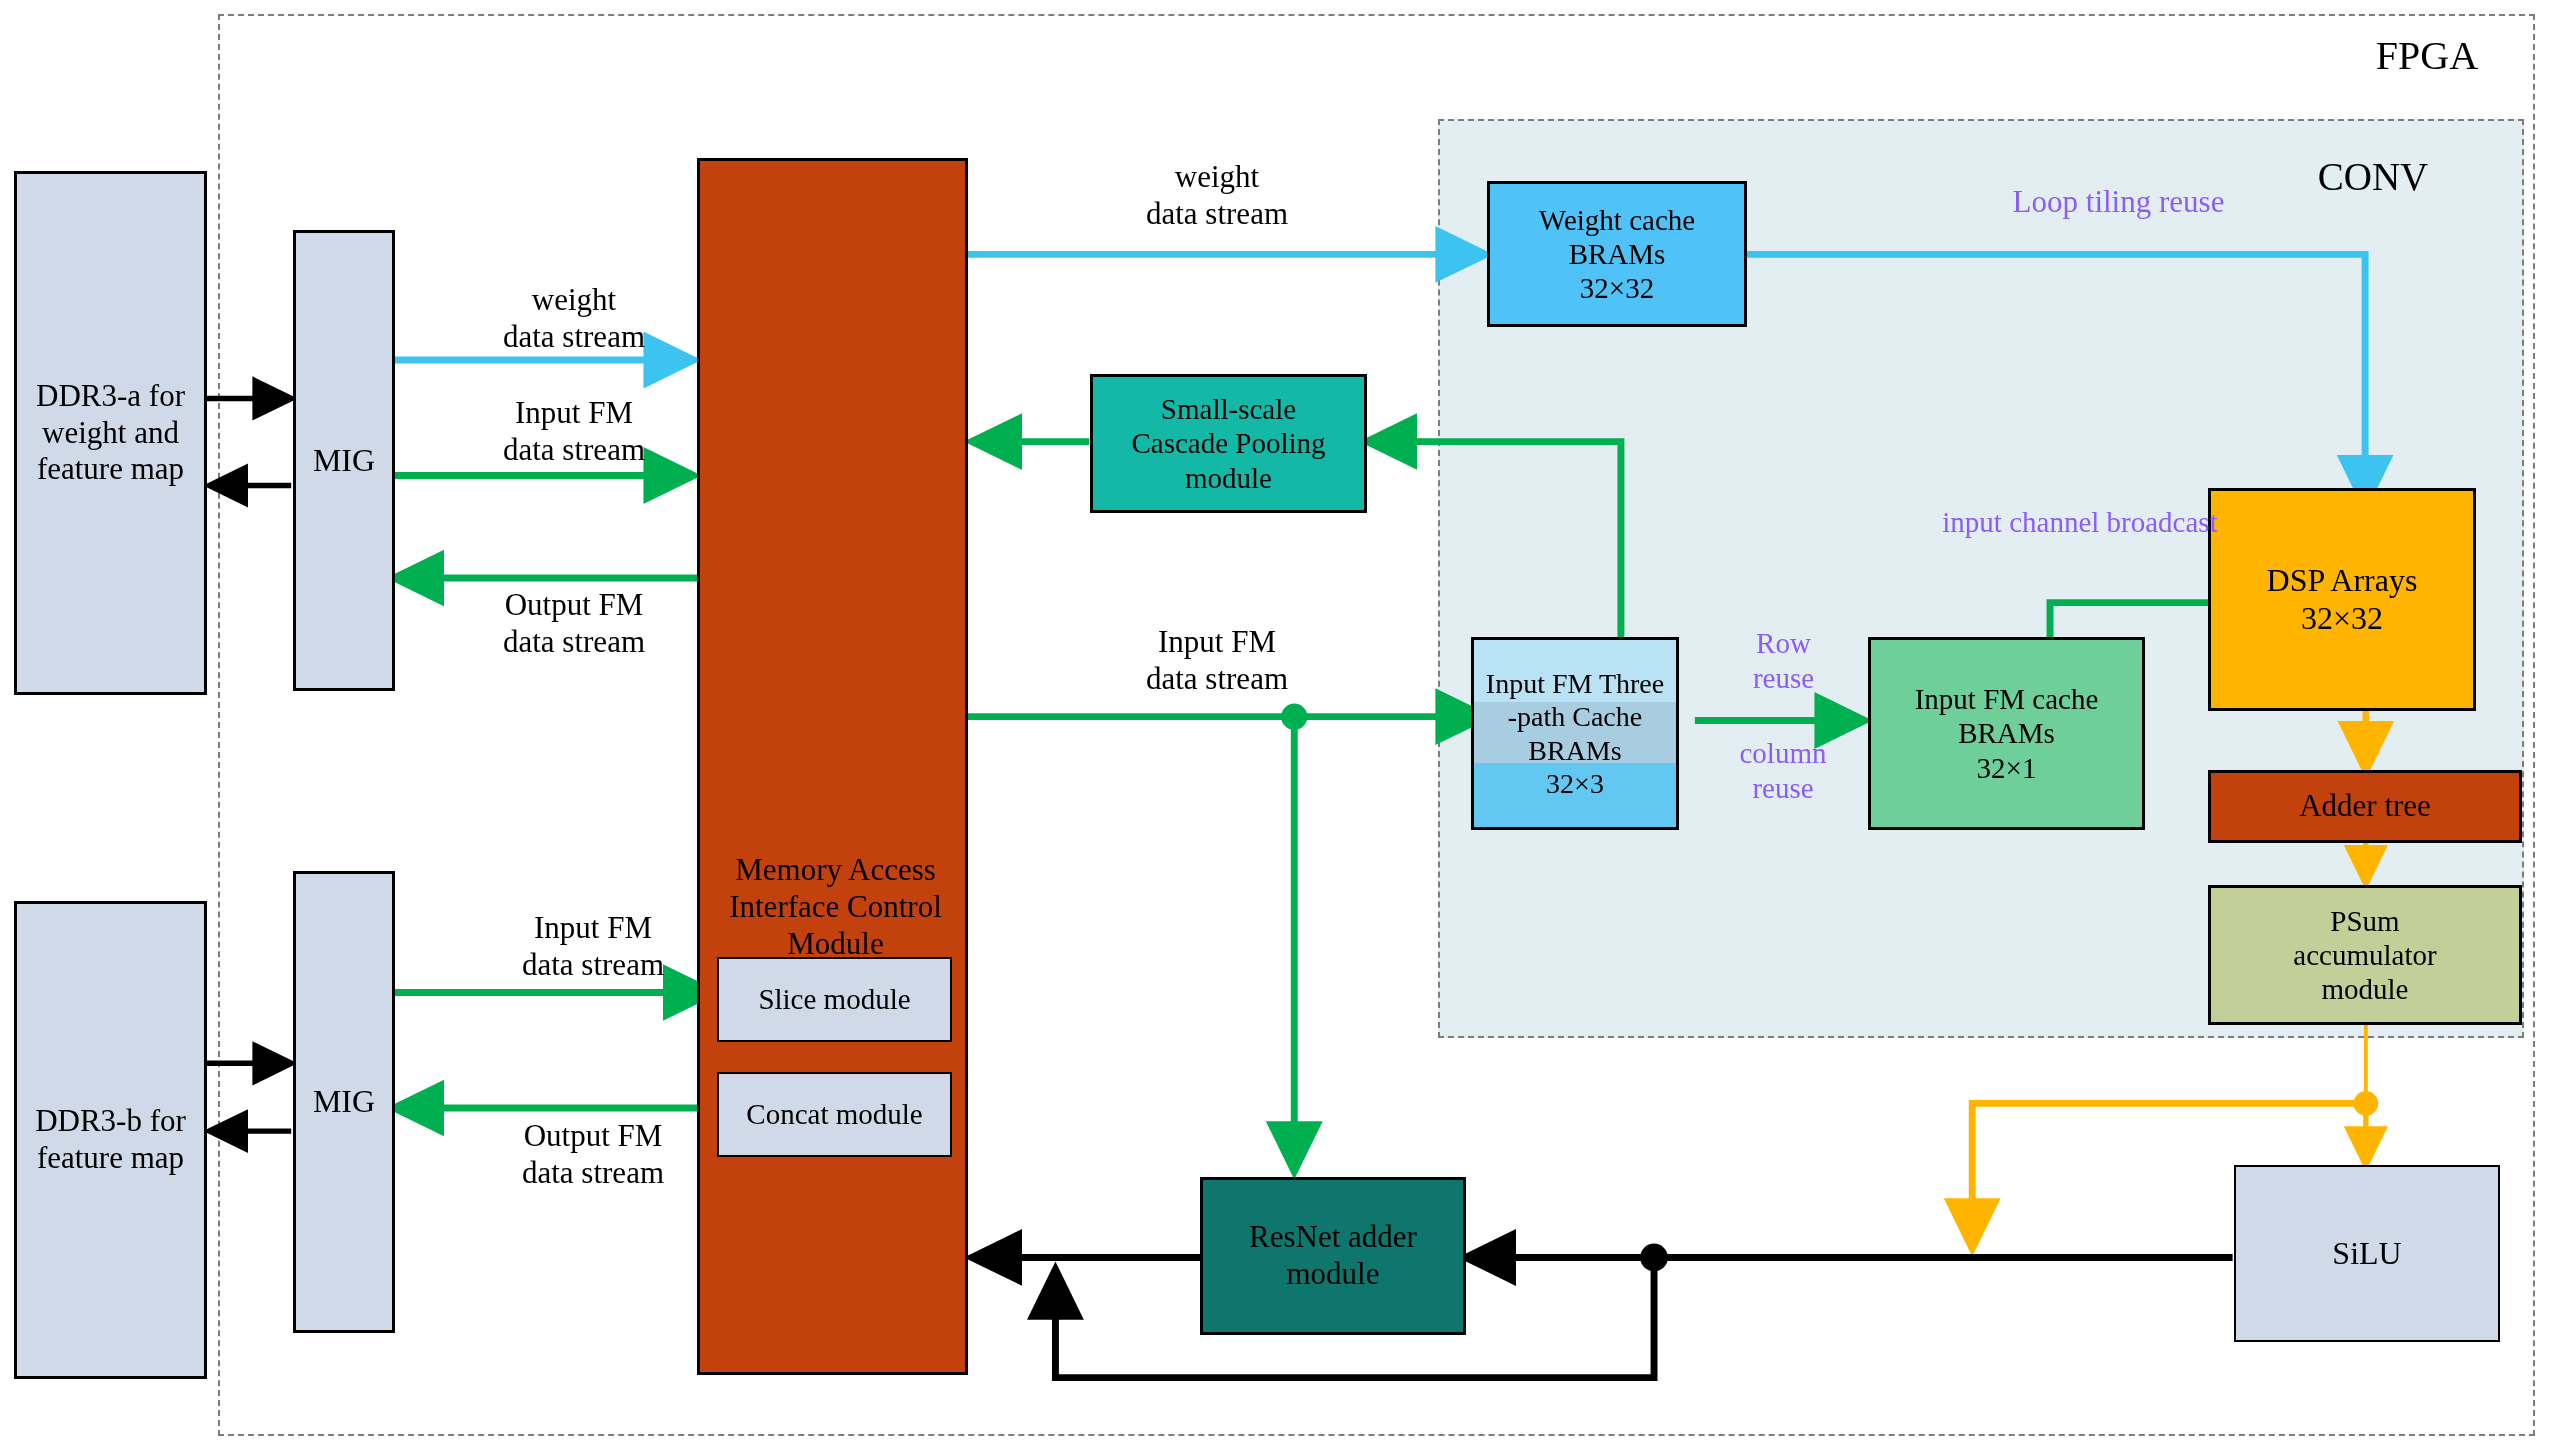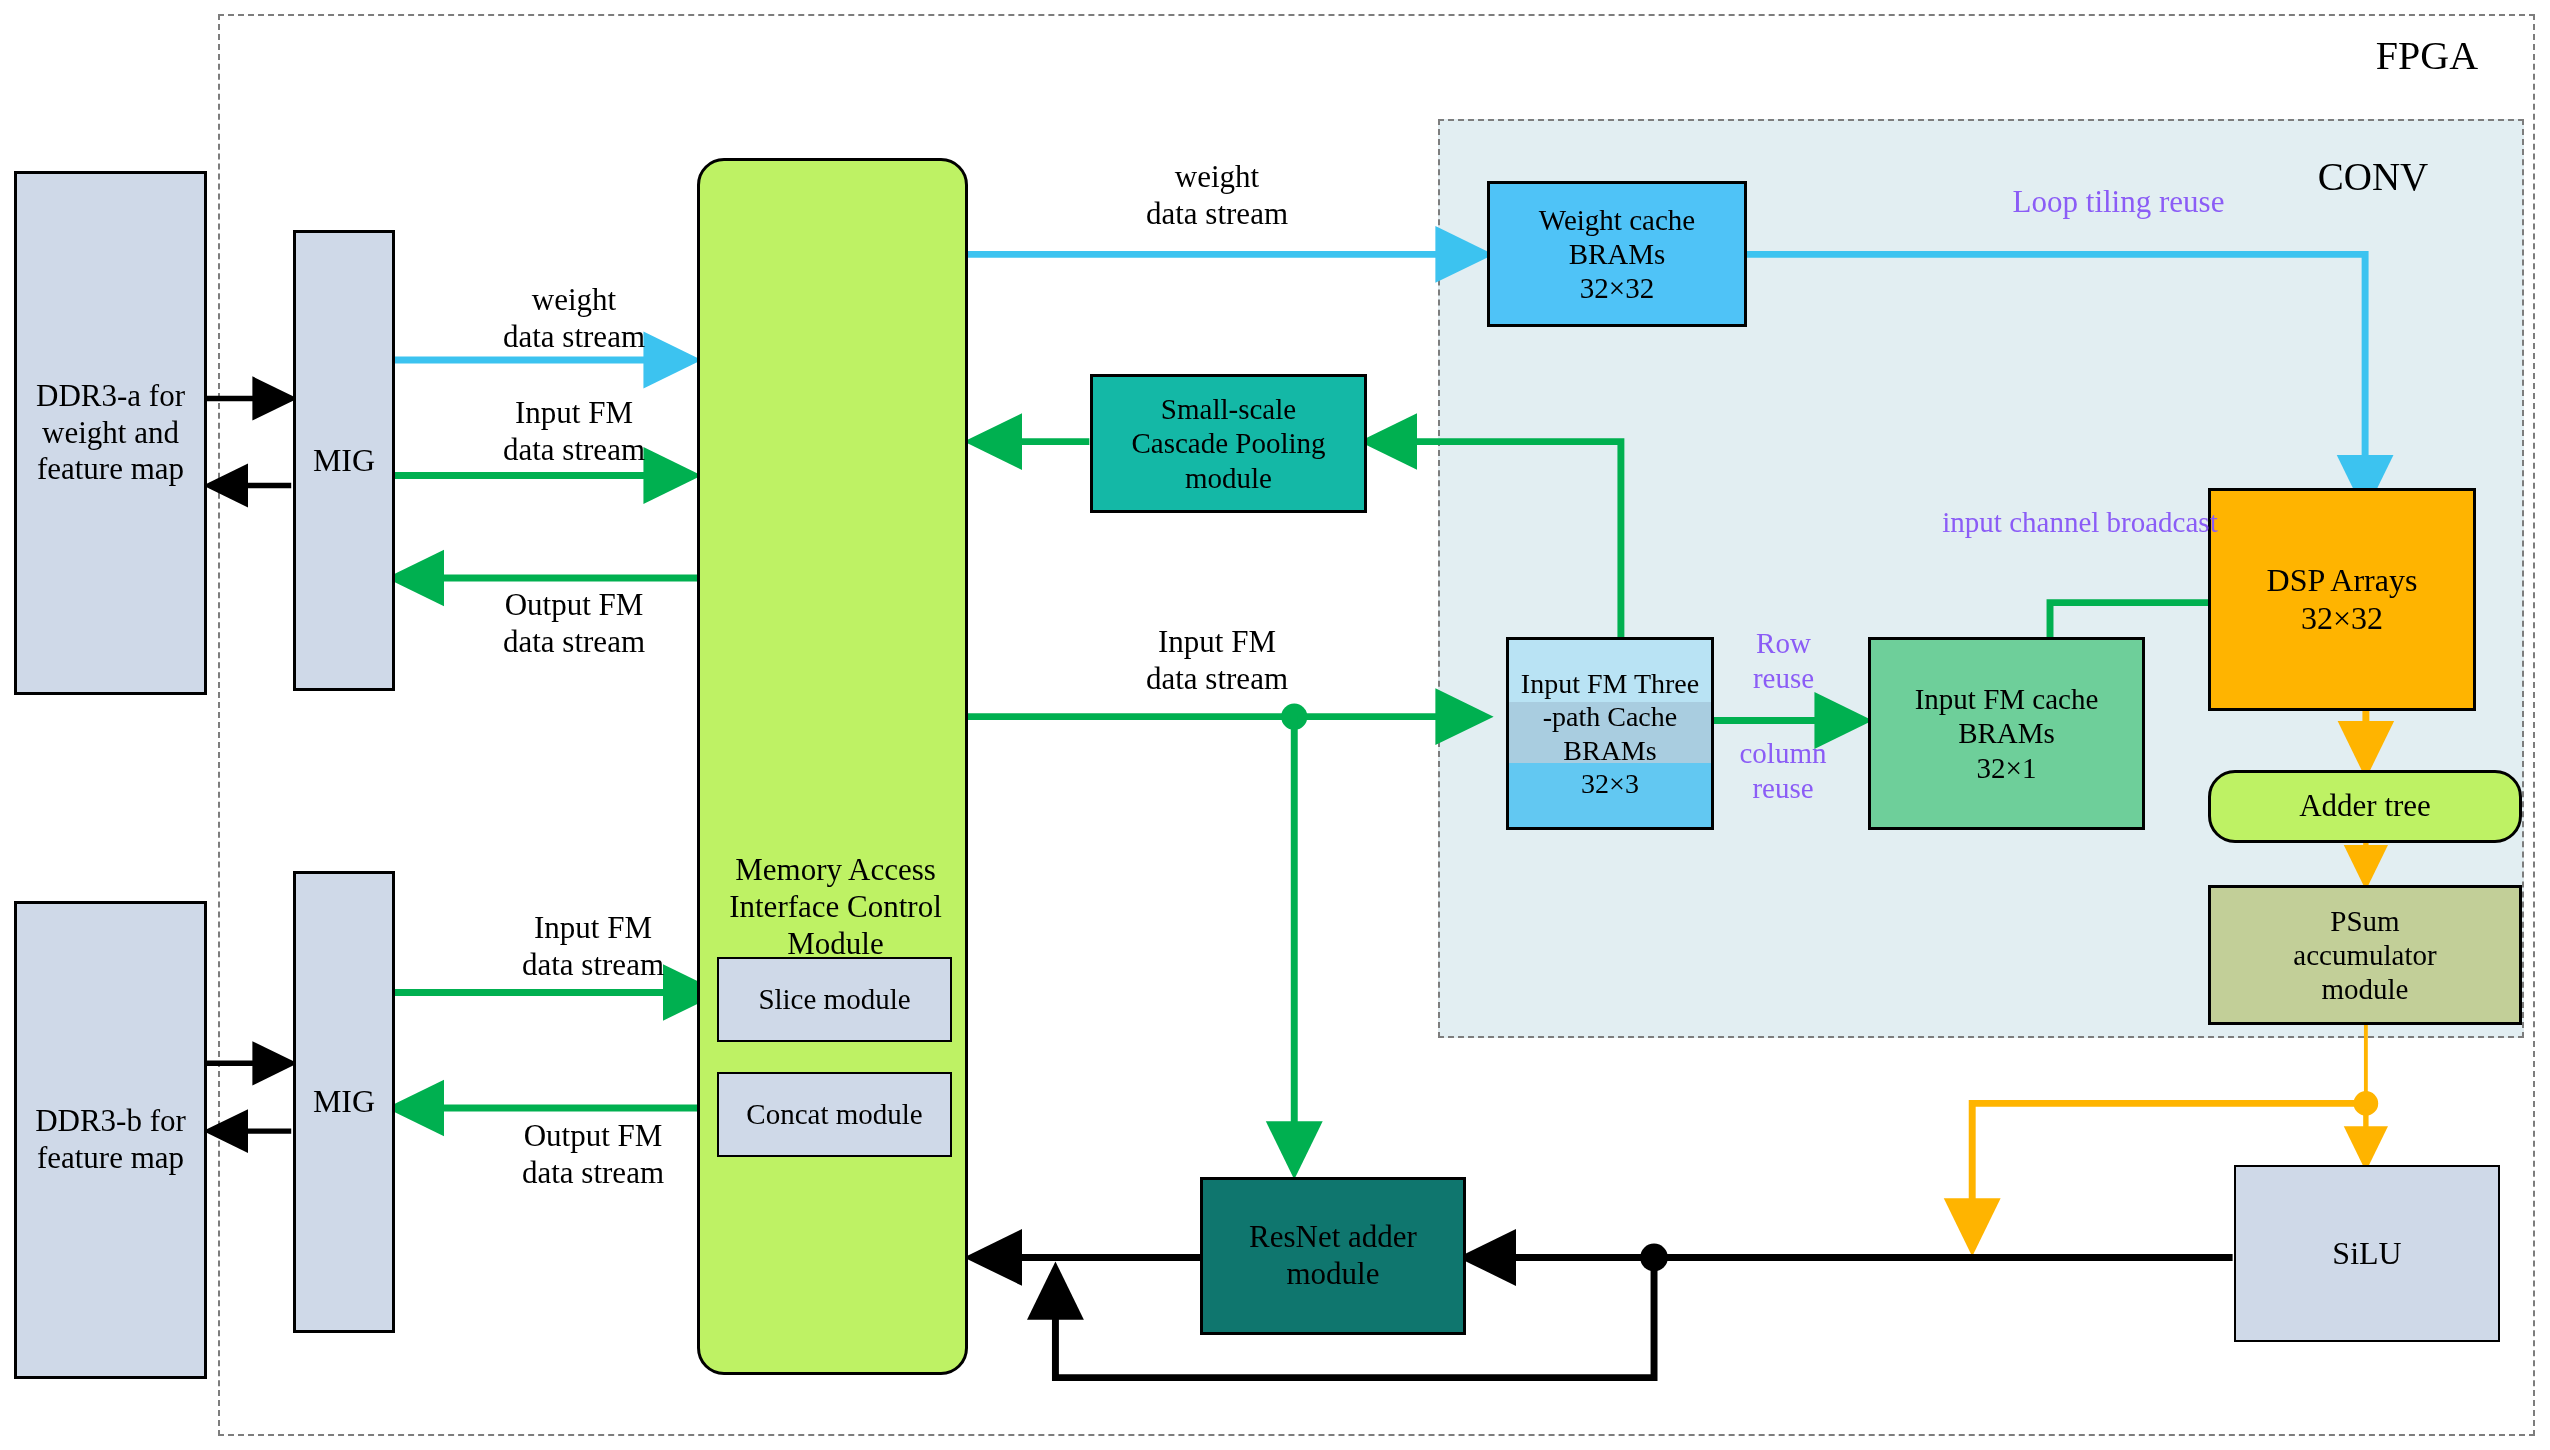--- a/index.html
+++ b/index.html
@@ -7,21 +7,21 @@
          font-family:"Liberation Serif","DejaVu Serif",serif;color:#000;}
   .box{position:absolute;box-sizing:border-box;display:flex;align-items:center;
        justify-content:center;text-align:center;line-height:1.18;}
   .solid{border:3.9px solid #000;}
   .thin{border:2.3px solid #000;}
   .lbl{position:absolute;text-align:center;line-height:1.2;white-space:pre-line;}
   .fpga-frame{position:absolute;border:2.3px dashed #7d7d7d;box-sizing:border-box;}
   .conv-frame{position:absolute;border:2.3px dashed #7d7d7d;box-sizing:border-box;
               background:#e2eef2;}
   .grey{background:#cfd9e8;}
-  .peach{background:#bef264;border-radius:27px;}
+  .peach{background:#c2410c;}
   .cyan{background:#4fc3f7;}
   .yellow{background:#14b8a6;}
   .green{background:#6ecf9a;}
   .orange{background:#ffb400;}
   .olive{background:#c2cf98;}
   .blue{background:#0f766e;}
   .triblue{background:linear-gradient(180deg,#b9e3f4 0%,#b9e3f4 33%,#a9cde0 33%,#a9cde0 66%,#62c8f2 66%,#62c8f2 100%);}
   svg.overlay{position:absolute;left:0;top:0;width:2550px;height:1451px;overflow:visible;}
   .t-green{color:#8b5cf6;}
 </style>
@@ -123,21 +123,21 @@
   </div>
 
   <div class="box solid cyan" style="left:1487px;top:181px;width:260px;height:146px;font-size:29px;white-space:pre-line;">Weight cache
 BRAMs
 32×32</div>
 
   <div class="box solid yellow" style="left:1090px;top:374px;width:277px;height:139px;font-size:29px;white-space:pre-line;">Small-scale
 Cascade Pooling
 module</div>
 
-  <div class="box solid triblue" style="left:1506px;top:637px;width:208px;height:193px;font-size:28px;white-space:pre-line;">Input FM Three
+  <div class="box solid triblue" style="left:1471px;top:637px;width:208px;height:193px;font-size:28px;white-space:pre-line;">Input FM Three
 -path Cache
 BRAMs
 32×3</div>
 
   <div class="box solid green" style="left:1868px;top:637px;width:277px;height:193px;font-size:29px;white-space:pre-line;">Input FM cache
 BRAMs
 32×1</div>
 
   <div class="box solid orange" style="left:2208px;top:488px;width:268px;height:223px;font-size:32px;white-space:pre-line;">DSP Arrays
 32×32</div>

